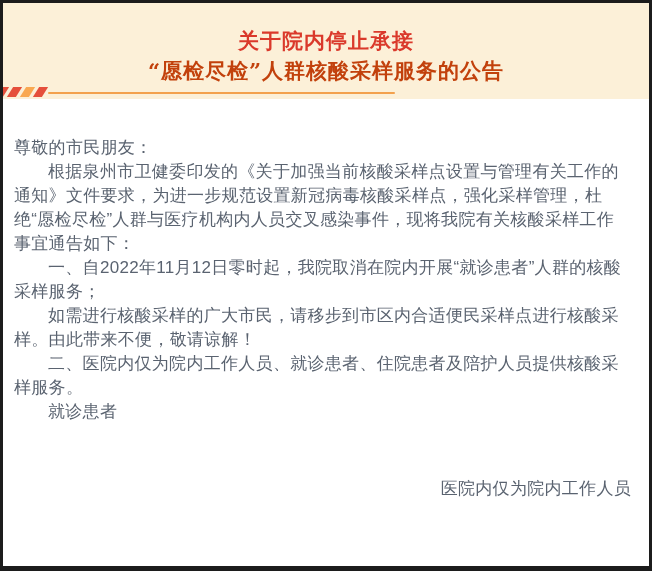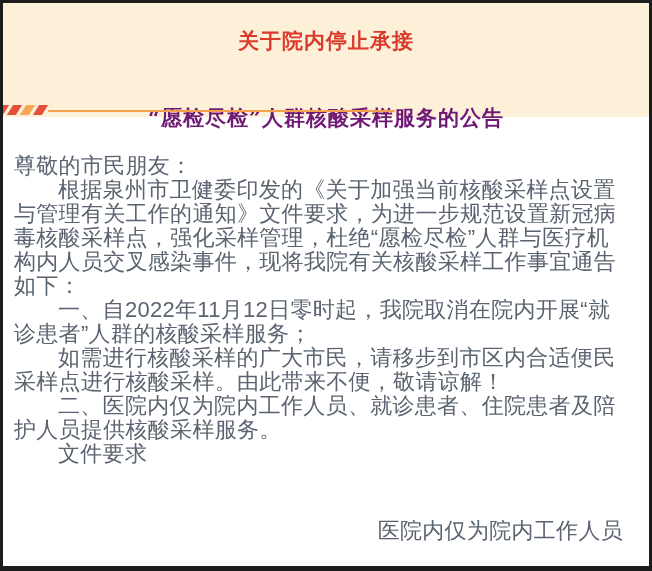--- a/index.html
+++ b/index.html
@@ -9,21 +9,21 @@
     height: 571px;
     box-sizing: border-box;
     border: 3px solid #1c1c1c;
     border-bottom-width: 5px;
     background: #ffffff;
     overflow: hidden;
     font-family: "Liberation Sans", "DejaVu Sans", sans-serif;
   }
   .header {
     position: relative;
-    height: 114px;
+    height: 96px;
     background: #fcf0d8;
   }
   .title-wrap { padding-top: 23px; text-align: center; }
   .title-line {
     font-family: "DejaVu Serif", "Liberation Serif", serif;
     font-size: 21px;
     font-weight: bold;
     line-height: 30px;
     letter-spacing: 1px;
     color: #da392b;
@@ -45,50 +45,50 @@
   .divider-line {
     position: absolute;
     left: 45px;
     bottom: 5px;
     width: 347px;
     height: 2px;
     border-radius: 1px;
     background: #f3a14d;
   }
   .notice-body {
-    padding: 37px 26px 0 11px;
-    font-size: 22px;
+    padding: 37px 18px 0 11px;
+    font-size: 17px;
     line-height: 24px;
     letter-spacing: 0.3px;
     color: #5a6370;
   }
   .notice-body p { margin: 0; }
   .para { text-indent: 2em; }
   .signature { text-align: right; margin-top: 53px; }
   .date { text-align: right; margin-top: 9px; }
 </style>
 </head>
 <body>
 
 <div class="frame">
   <div class="header" style="background: rgb(252, 240, 216);">
     <div class="title-wrap">
       <div class="title-line" style="color: rgb(218, 57, 43);">关于院内停止承接</div>
-      <div class="title-line" style="color: #701a75; margin-top: 47px;">“愿检尽检”人群核酸采样服务的公告</div>
+      <div class="title-line" style="color: #c2410c;">“愿检尽检”人群核酸采样服务的公告</div>
     </div>
     <div class="stripes" id="stripes">
         <span class="stripe" style="background: rgb(229, 79, 59);"></span>
         <span class="stripe" style="background: rgb(229, 79, 59);"></span>
         <span class="stripe" style="background: rgb(249, 168, 81);"></span>
         <span class="stripe" style="background: rgb(229, 79, 59);"></span>
       </div>
     <div class="divider-line" id="divider-line" style="background: rgb(243, 161, 77);"></div>
   </div>
   <div class="notice-body" id="notice-body" style="color: rgb(90, 99, 112);">
     <p class="salutation">尊敬的市民朋友：</p>
     <p class="para">根据泉州市卫健委印发的《关于加强当前核酸采样点设置与管理有关工作的通知》文件要求，为进一步规范设置新冠病毒核酸采样点，强化采样管理，杜绝“愿检尽检”人群与医疗机构内人员交叉感染事件，现将我院有关核酸采样工作事宜通告如下：</p>
     <p class="para">一、自2022年11月12日零时起，我院取消在院内开展“就诊患者”人群的核酸采样服务；</p>
     <p class="para">如需进行核酸采样的广大市民，请移步到市区内合适便民采样点进行核酸采样。由此带来不便，敬请谅解！</p>
     <p class="para">二、医院内仅为院内工作人员、就诊患者、住院患者及陪护人员提供核酸采样服务。</p>
-    <p class="para">文件要求</p>
+    <p class="para">就诊患者</p>
     <div class="signature">医院内仅为院内工作人员</div>
   </div>
 </div>
 
 </body></html>

